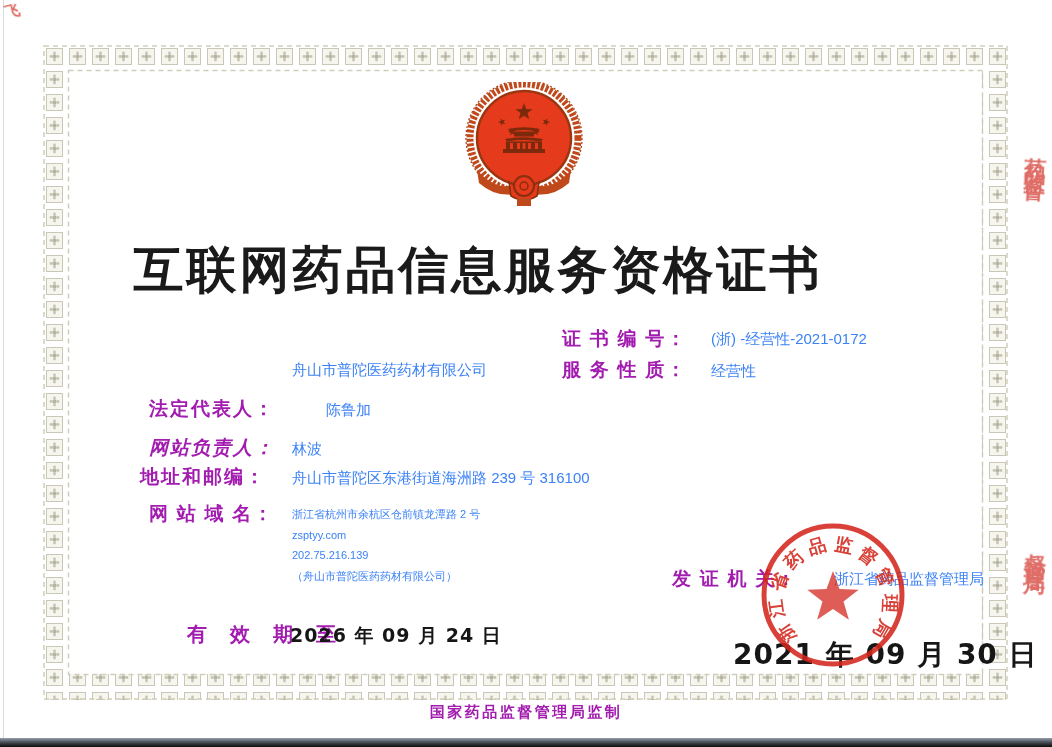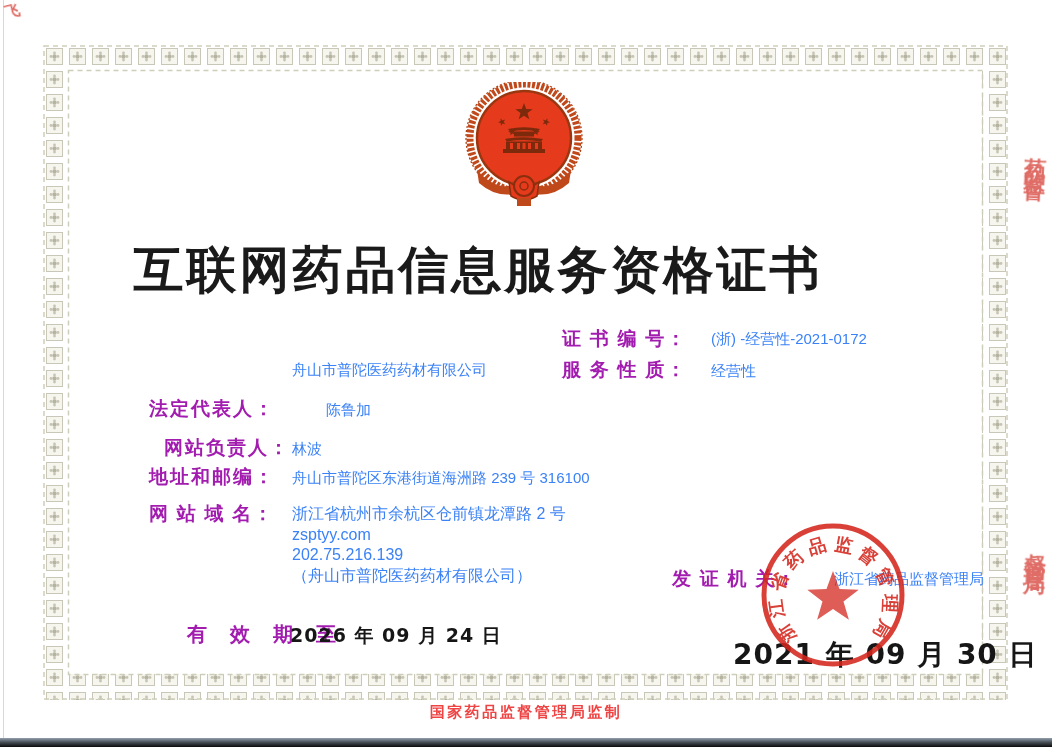--- a/index.html
+++ b/index.html
@@ -18,36 +18,36 @@
     font-size:50px;letter-spacing:3px;color:#1a1a1a;white-space:nowrap;
   }
   .lbl{
     position:absolute;font-family:"Liberation Serif","DejaVu Serif",serif;
     font-weight:700;font-size:19px;letter-spacing:2px;color:#a21caf;white-space:nowrap;
   }
   .val{
     position:absolute;font-family:Liberation Sans, sans-serif;
     font-size:15px;color:#3b82f6;white-space:nowrap;
   }
-  .val-sm{font-size:16px;}
+  .val-sm{font-size:11px;}
   .bold-date{
     position:absolute;font-family:"DejaVu Sans","Liberation Sans",sans-serif;
     font-weight:700;font-size:19px;color:#161616;letter-spacing:1px;white-space:nowrap;
   }
   .valid-lbl{font-size:20px;letter-spacing:9px;}
   .domain-lines div{line-height:20.5px;}
   .seal{position:absolute;left:757px;top:520px;z-index:5;opacity:.88;}
   .seal text{
     font-family:"Liberation Serif","DejaVu Serif",serif;font-weight:700;
     font-size:18px;fill:#d4271d;
   }
   .footer-note{
     position:absolute;left:0;top:703px;width:1052px;text-align:center;
     font-family:"Liberation Serif","DejaVu Serif",serif;font-weight:600;
-    font-size:15px;letter-spacing:2.5px;color:#ef4444;
+    font-size:15px;letter-spacing:2.5px;color:#a21caf;
   }
   .bleed{
     position:absolute;color:#d0281e;font-family:"Liberation Serif","DejaVu Serif",serif;
     font-weight:700;opacity:.68;filter:blur(.5px);white-space:nowrap;
   }
   .bleed-v{writing-mode:vertical-rl;font-size:22px;letter-spacing:7px;}
   .bleed-tl{left:5px;top:2px;font-size:15px;transform:rotate(-14deg);}
   .bleed-rt{left:1021px;top:140px;transform:rotate(3deg);}
   .bleed-rb{left:1021px;top:536px;transform:rotate(3deg);}
 </style>
@@ -110,24 +110,24 @@
   <div class="val" style="left:711px;top:330px;">(浙) -经营性-2021-0172</div>
 
   <div class="lbl" style="left:562px;top:357px;">服 务 性 质：</div>
   <div class="val" style="left:711px;top:362px;">经营性</div>
 
   <div class="val" style="left:292px;top:361px;">舟山市普陀医药药材有限公司</div>
 
   <div class="lbl" style="left:149px;top:396px;">法定代表人：</div>
   <div class="val" style="left:292px;top:401px;margin-left:34px;">陈鲁加</div>
 
-  <div class="lbl" style="left:164px;top:435px;">网站负责人：</div>
+  <div class="lbl" style="left:149px;top:435px;font-style:italic;">网站负责人：</div>
   <div class="val" style="left:292px;top:440px;">林波</div>
 
-  <div class="lbl" style="left:149px;top:464px;font-family:Liberation Mono, monospace;">地址和邮编：</div>
+  <div class="lbl" style="left:140px;top:464px;font-family:Liberation Mono, monospace;">地址和邮编：</div>
   <div class="val" style="left:292px;top:469px;">舟山市普陀区东港街道海洲路 239 号 316100</div>
 
   <div class="lbl" style="left:149px;top:501px;text-align:right;">网 站 域 名：</div>
   <div class="val val-sm domain-lines" style="left:292px;top:504px;">
     <div>浙江省杭州市余杭区仓前镇龙潭路 2 号</div>
     <div>zsptyy.com</div>
     <div>202.75.216.139</div>
     <div>（舟山市普陀医药药材有限公司）</div>
   </div>
 

